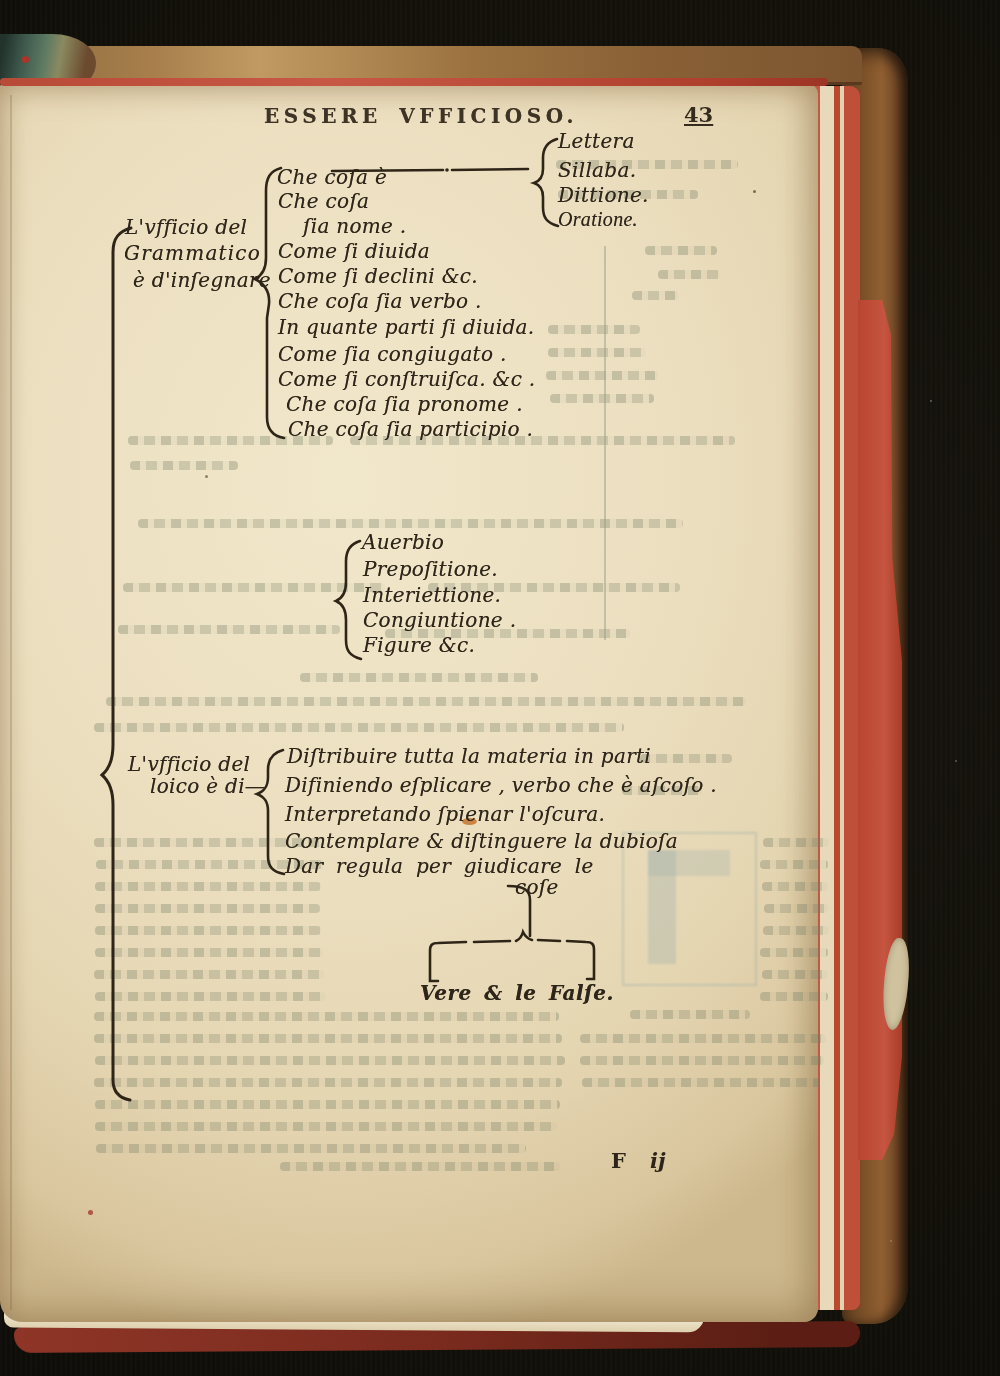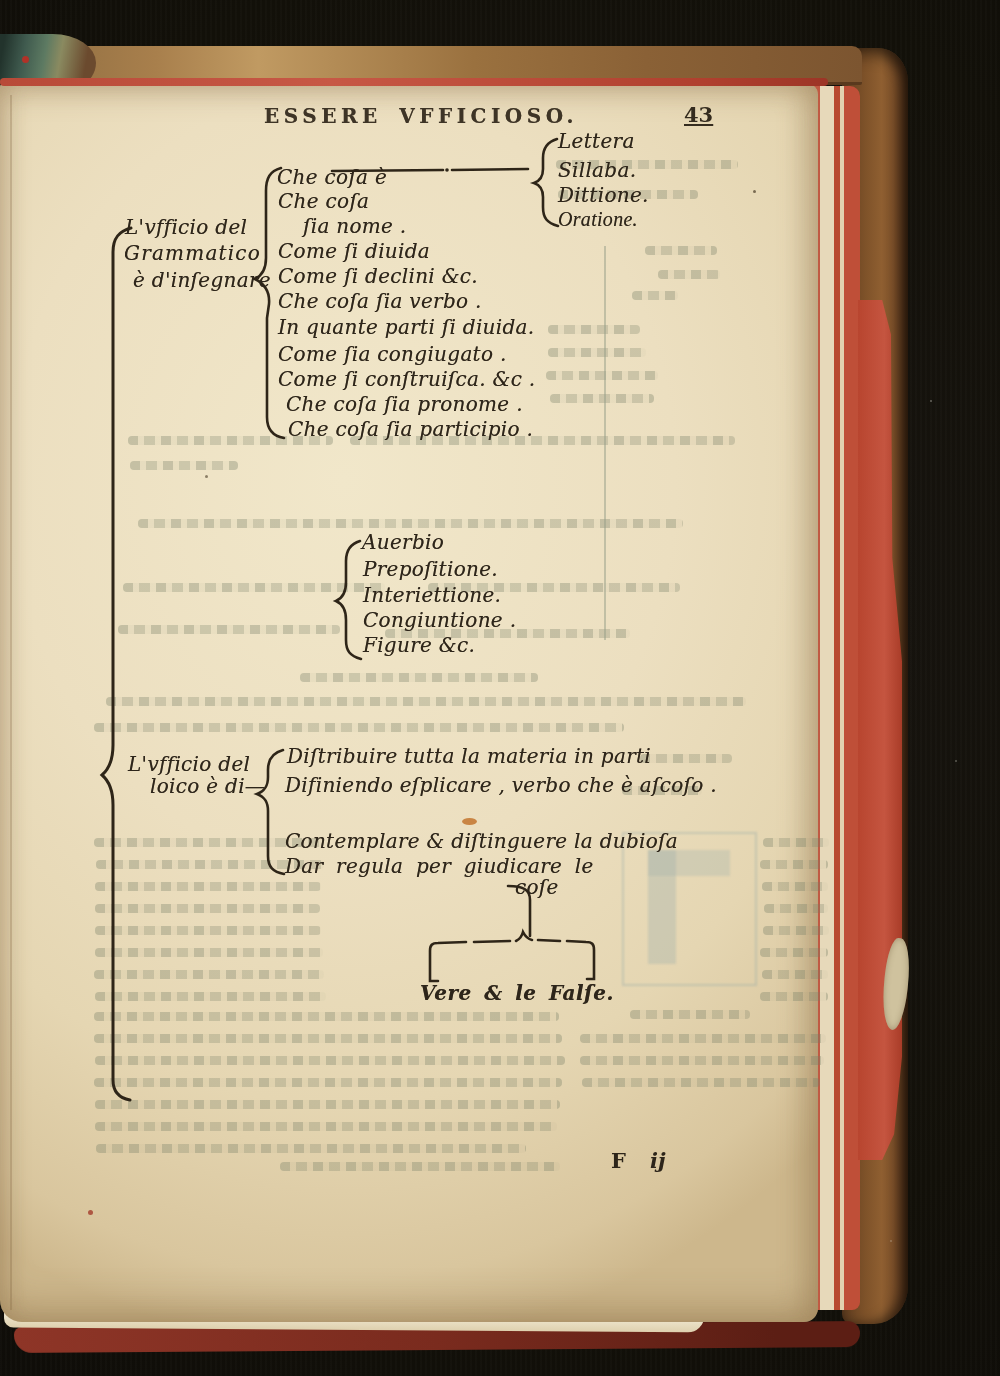--- a/index.html
+++ b/index.html
@@ -191,20 +191,21 @@
   <div class="it" style="left:363px;top:559px;">Prepoſitione.</div>
   <div class="it" style="left:363px;top:585px;">Interiettione.</div>
   <div class="it" style="left:363px;top:610px;">Congiuntione .</div>
   <div class="it" style="left:363px;top:635px;">Figure &amp;c.</div>
 
   <div class="it" style="left:128px;top:754px;">L'vfficio del</div>
   <div class="it" style="left:150px;top:776px;">loico è di—</div>
 
   <div class="it" style="left:287px;top:746px;">Diſtribuire tutta la materia in parti</div>
   <div class="it" style="left:285px;top:775px;">Difiniendo eſplicare , verbo che è aſcoſo .</div>
+  <div class="it" style="left:285px;top:804px;">Interpretando ſpienar l'oſcura.</div>
   <div class="it" style="left:285px;top:831px;">Contemplare &amp; diſtinguere la dubioſa</div>
   <div class="it" style="left:285px;top:856px;word-spacing:6px;">Dar regula per giudicare le</div>
   <div class="it" style="left:479px;top:877px;margin-left:36px;">coſe</div>
 
   <div class="it bold" style="left:420px;top:983px;word-spacing:5px;letter-spacing:.5px;">Vere &amp; le Falſe.</div>
 
   <div class="abs" style="left:611px;top:1148px;">
     <span class="sig-f">F</span><span class="sig-ij">ij</span>
   </div>
 

